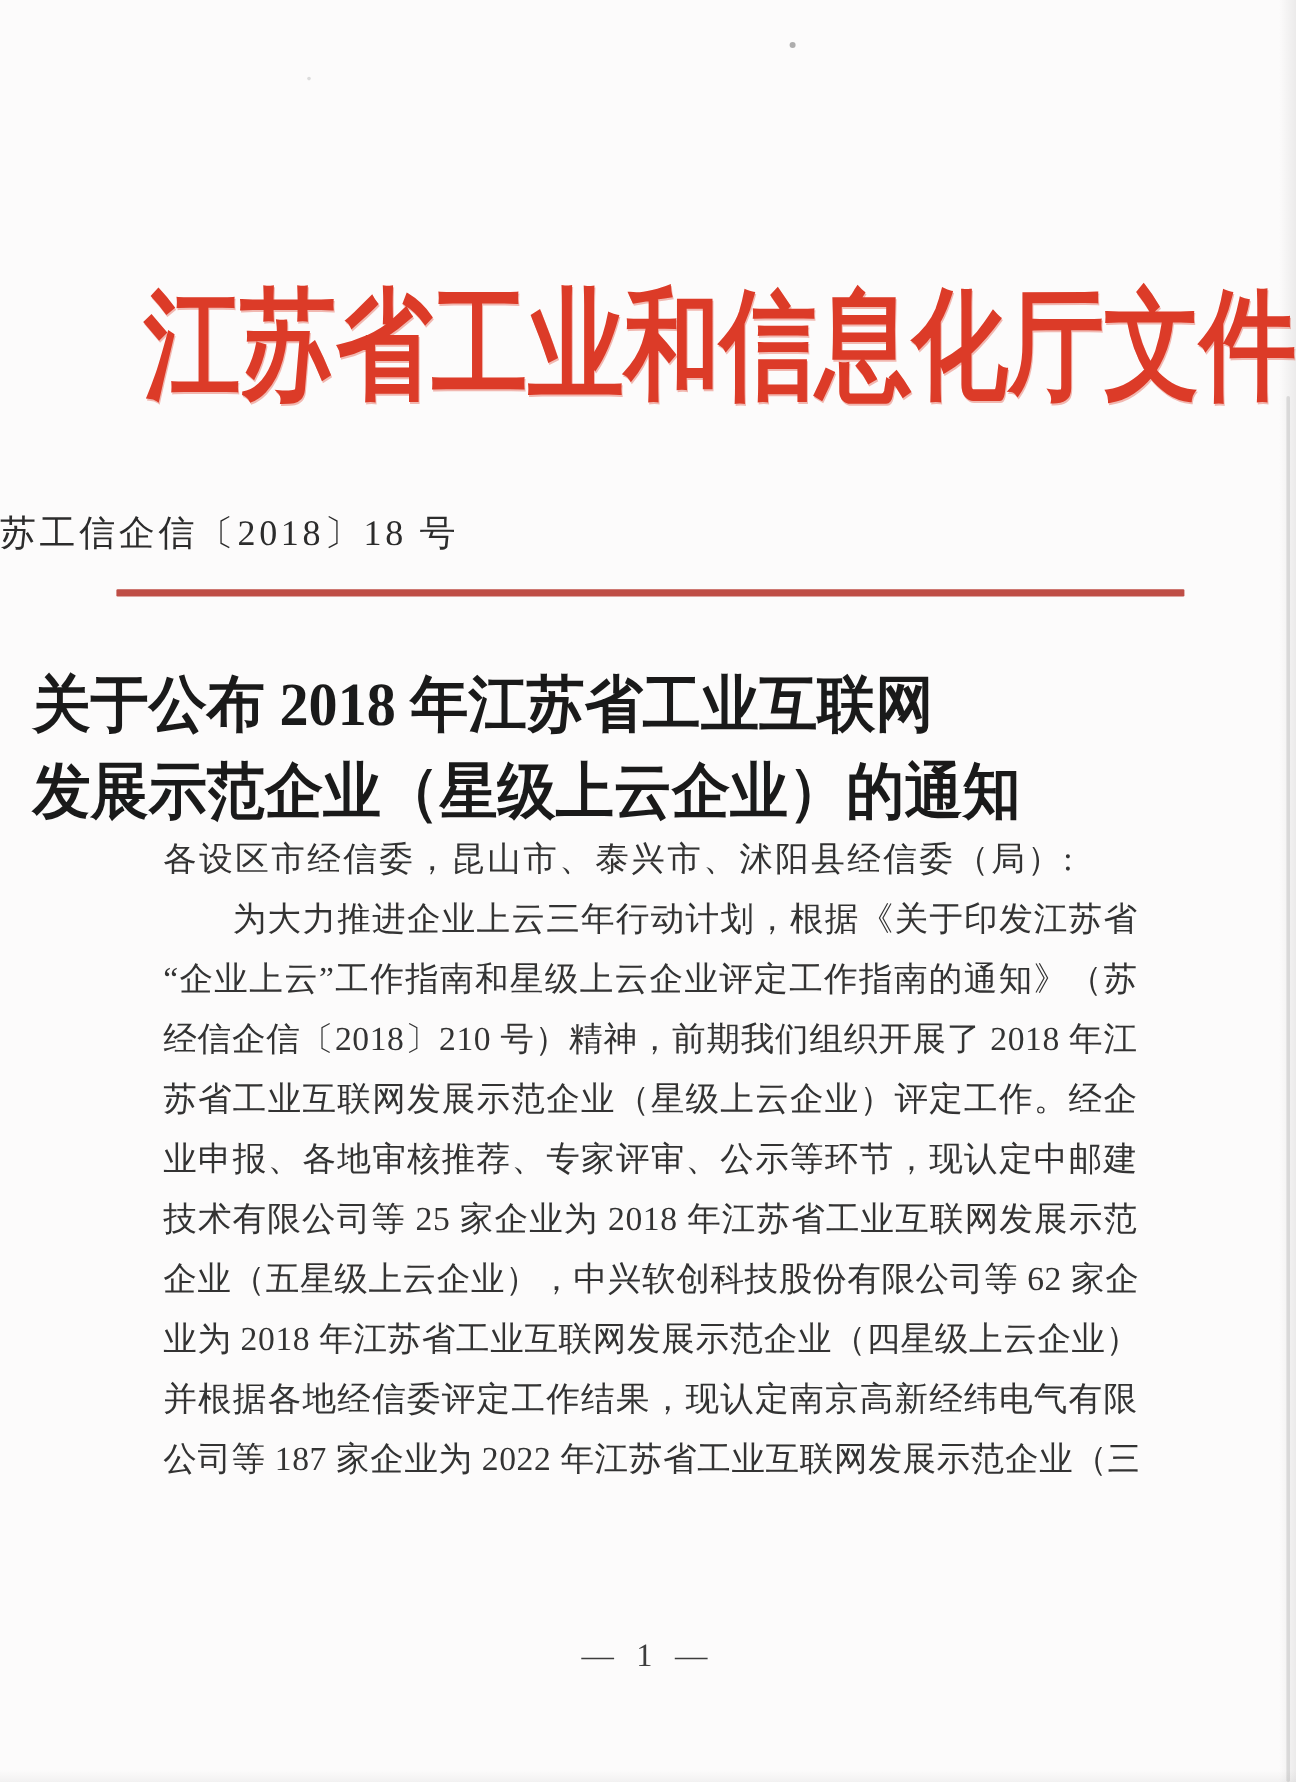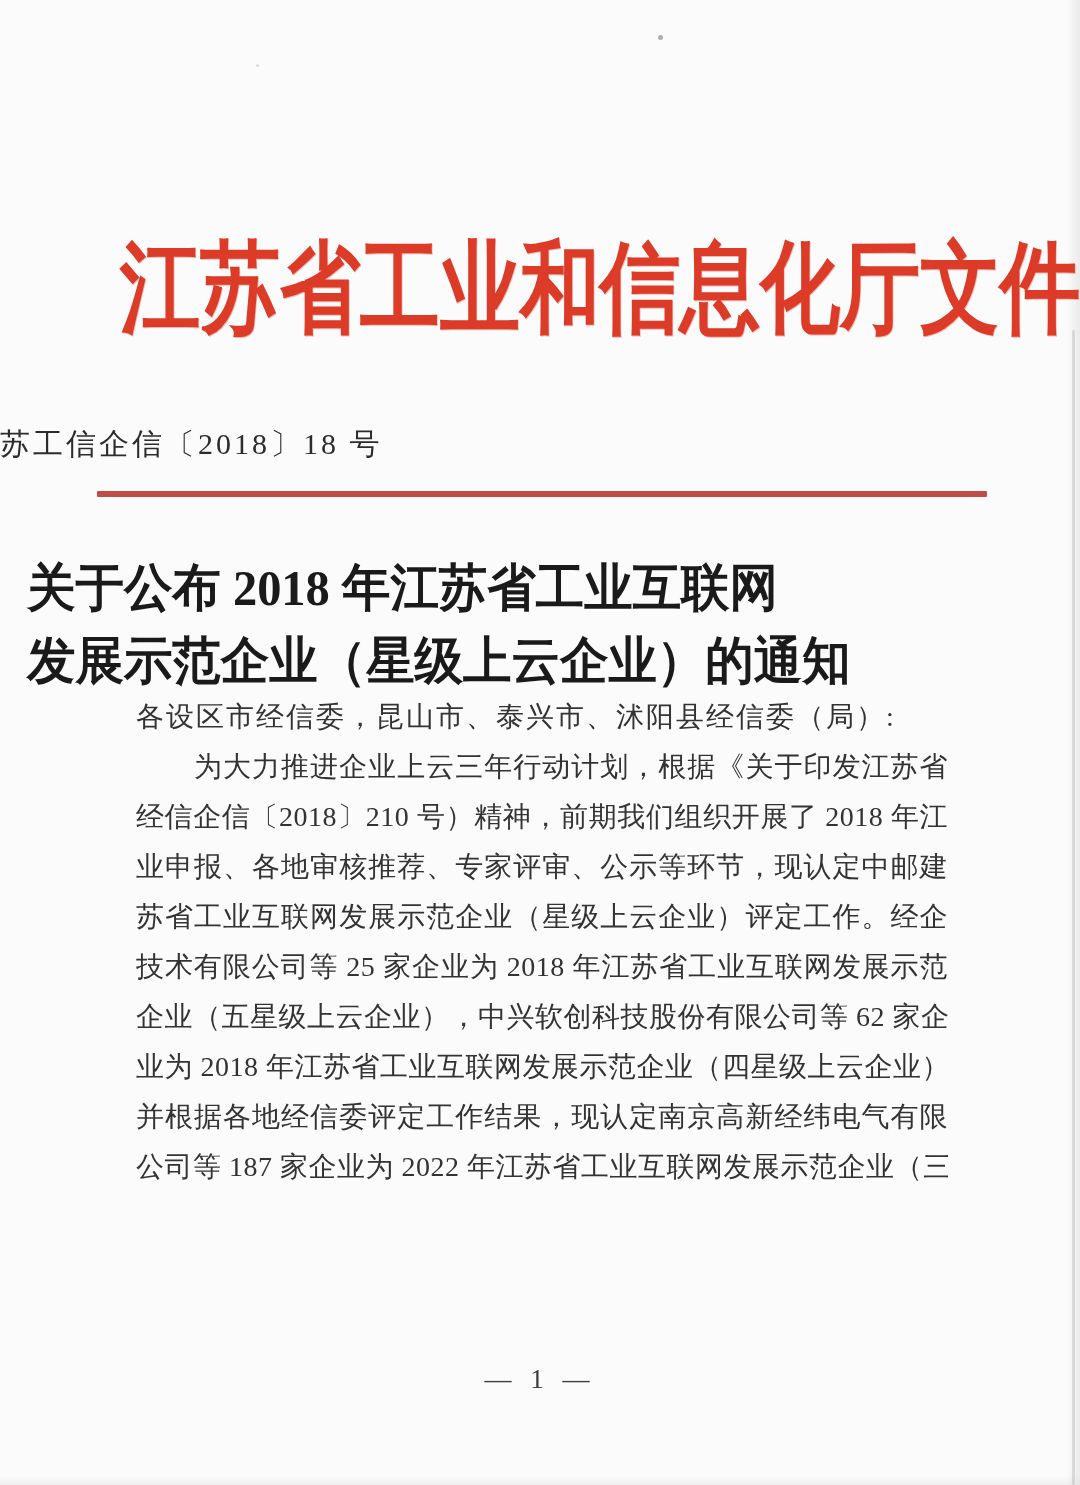--- a/index.html
+++ b/index.html
@@ -165,23 +165,24 @@
   <div class="red-rule"></div>
 
   <div class="doc-title">
     <span class="t-line">关于公布 2018 年江苏省工业互联网</span>
     <span class="t-line">发展示范企业（星级上云企业）的通知</span>
   </div>
 
   <div class="body-text">
     <div class="line natural">各设区市经信委，昆山市、泰兴市、沭阳县经信委（局）:</div>
     <div class="line indent">为大力推进企业上云三年行动计划，根据《关于印发江苏省</div>
+    <div class="line">“企业上云”工作指南和星级上云企业评定工作指南的通知》（苏</div>
     <div class="line">经信企信〔2018〕210 号）精神，前期我们组织开展了 2018 年江</div>
+    <div class="line">苏省工业互联网发展示范企业（星级上云企业）评定工作。经企</div>
     <div class="line">业申报、各地审核推荐、专家评审、公示等环节，现认定中邮建</div>
-    <div class="line">苏省工业互联网发展示范企业（星级上云企业）评定工作。经企</div>
     <div class="line">技术有限公司等 25 家企业为 2018 年江苏省工业互联网发展示范</div>
     <div class="line">企业（五星级上云企业），中兴软创科技股份有限公司等 62 家企</div>
     <div class="line">业为 2018 年江苏省工业互联网发展示范企业（四星级上云企业）;</div>
     <div class="line">并根据各地经信委评定工作结果，现认定南京高新经纬电气有限</div>
     <div class="line">公司等 187 家企业为 2022 年江苏省工业互联网发展示范企业（三</div>
   </div>
 
   <div class="page-number">— 1 —</div>
 
 </div>

